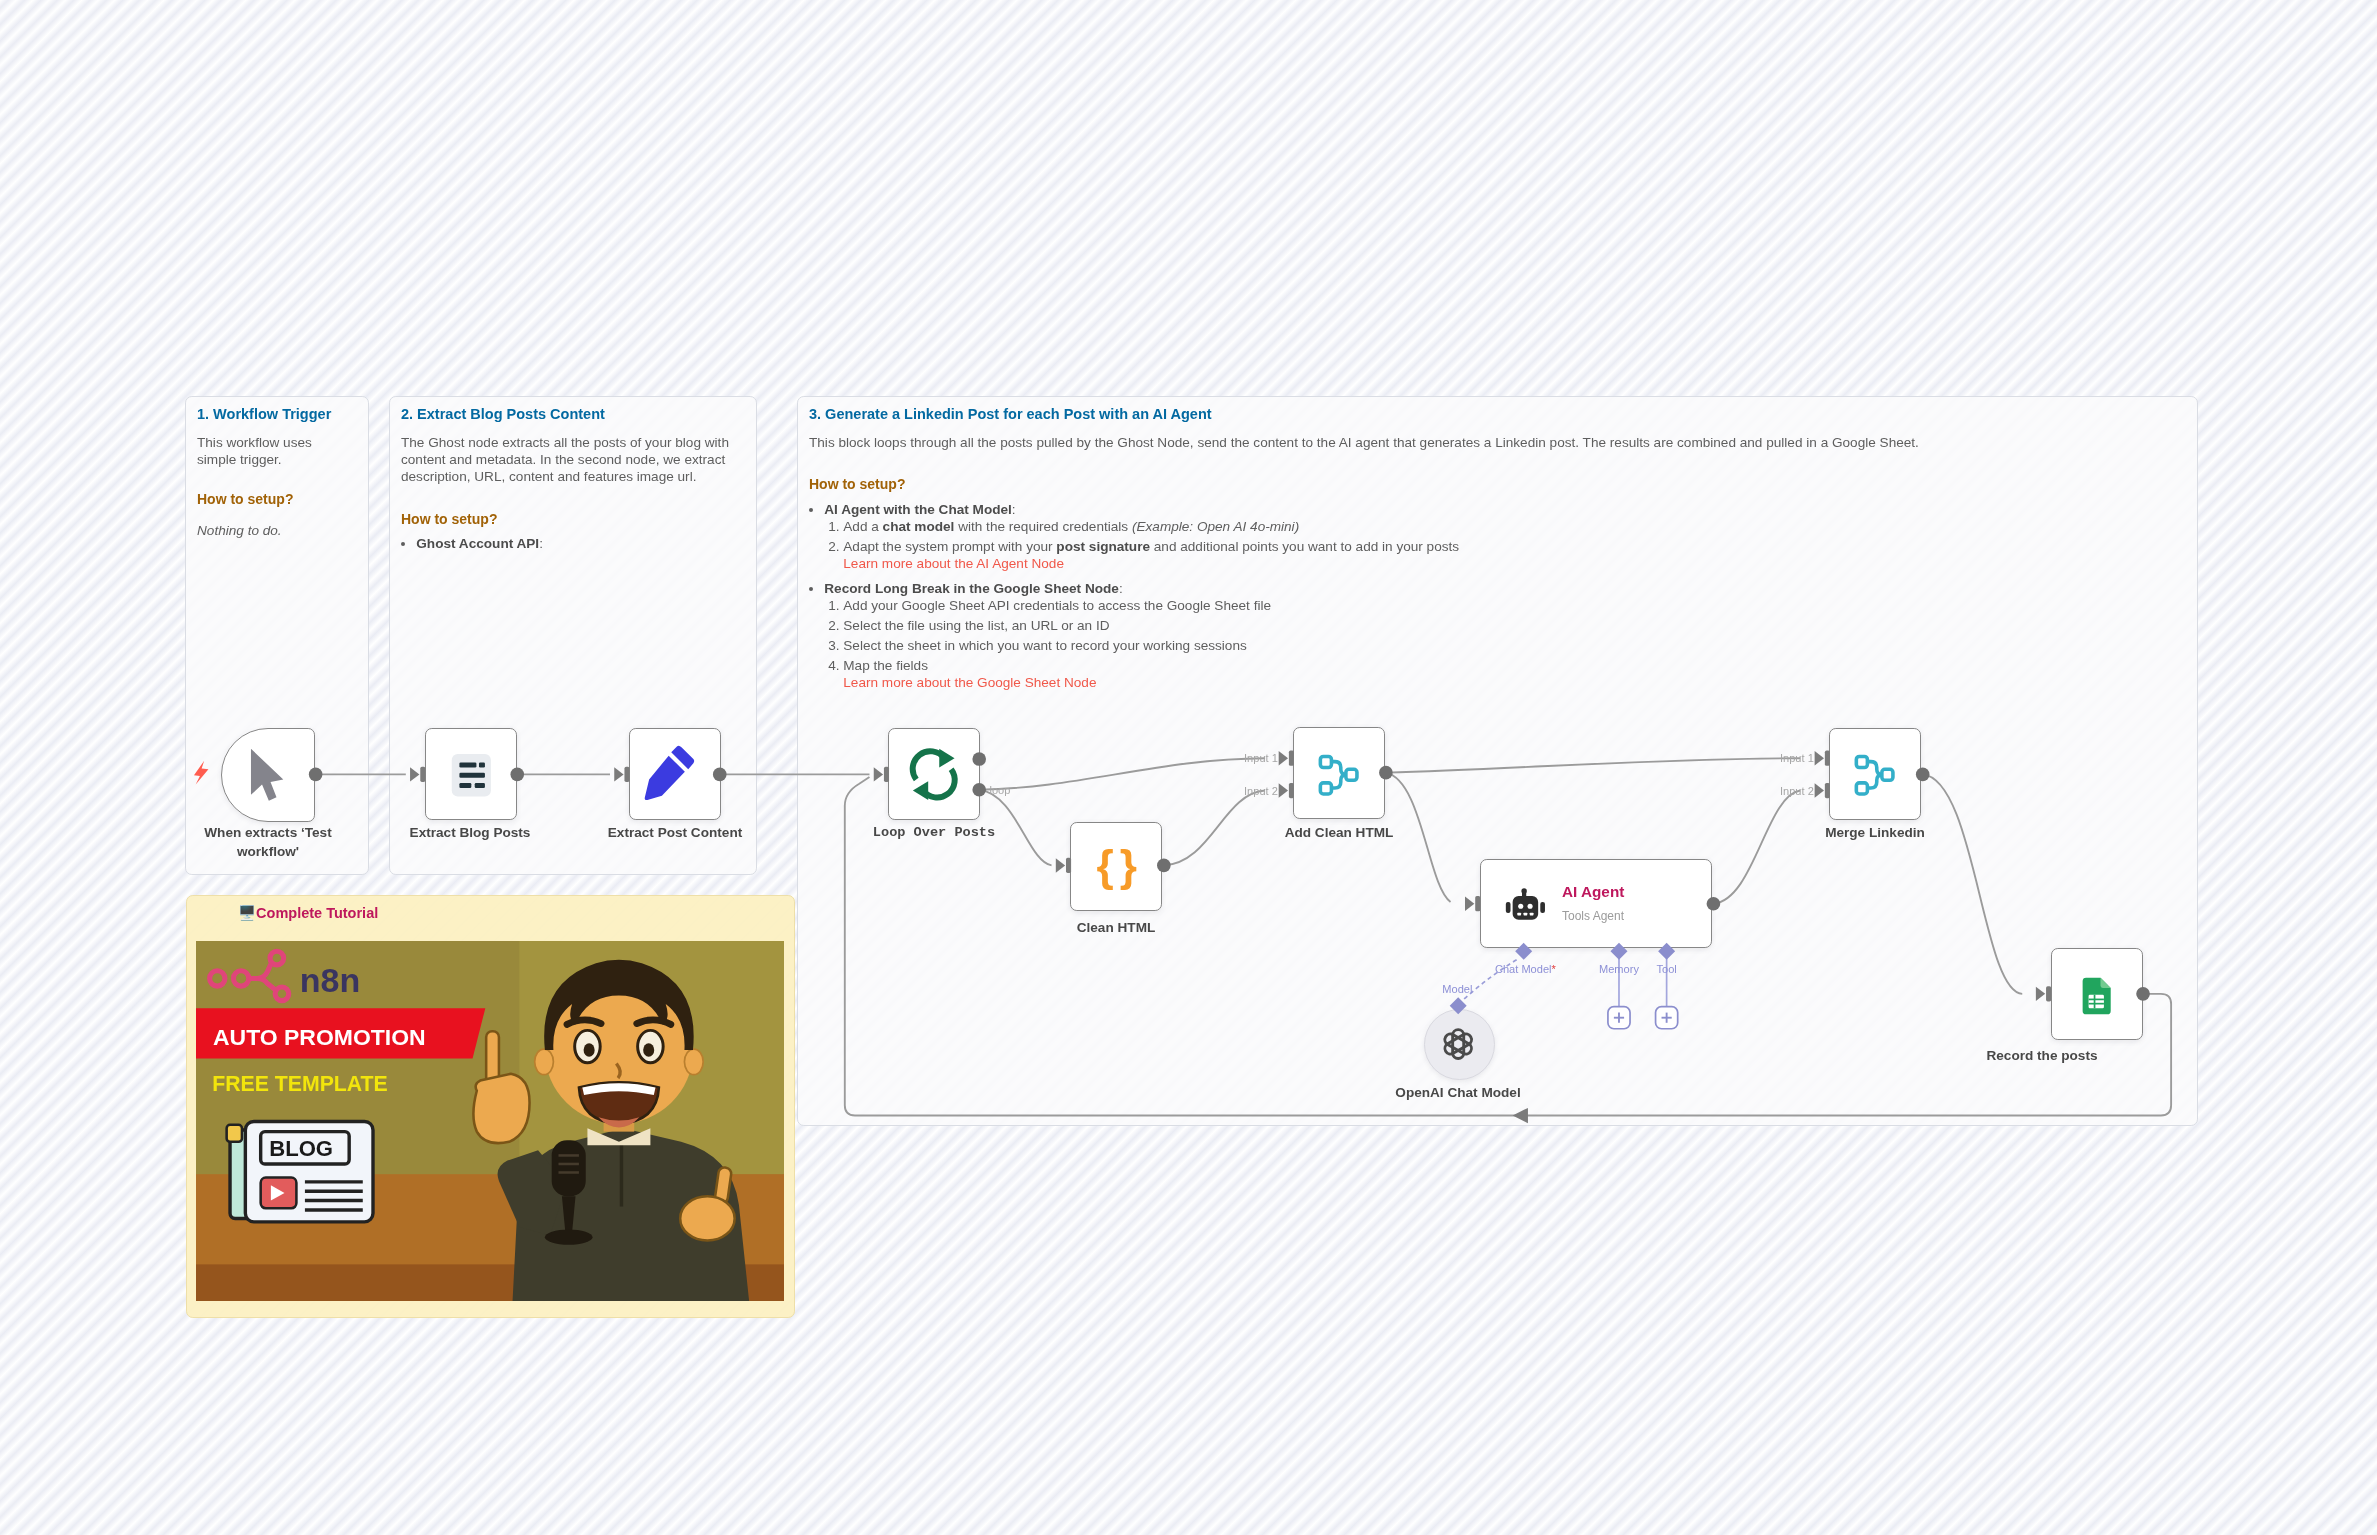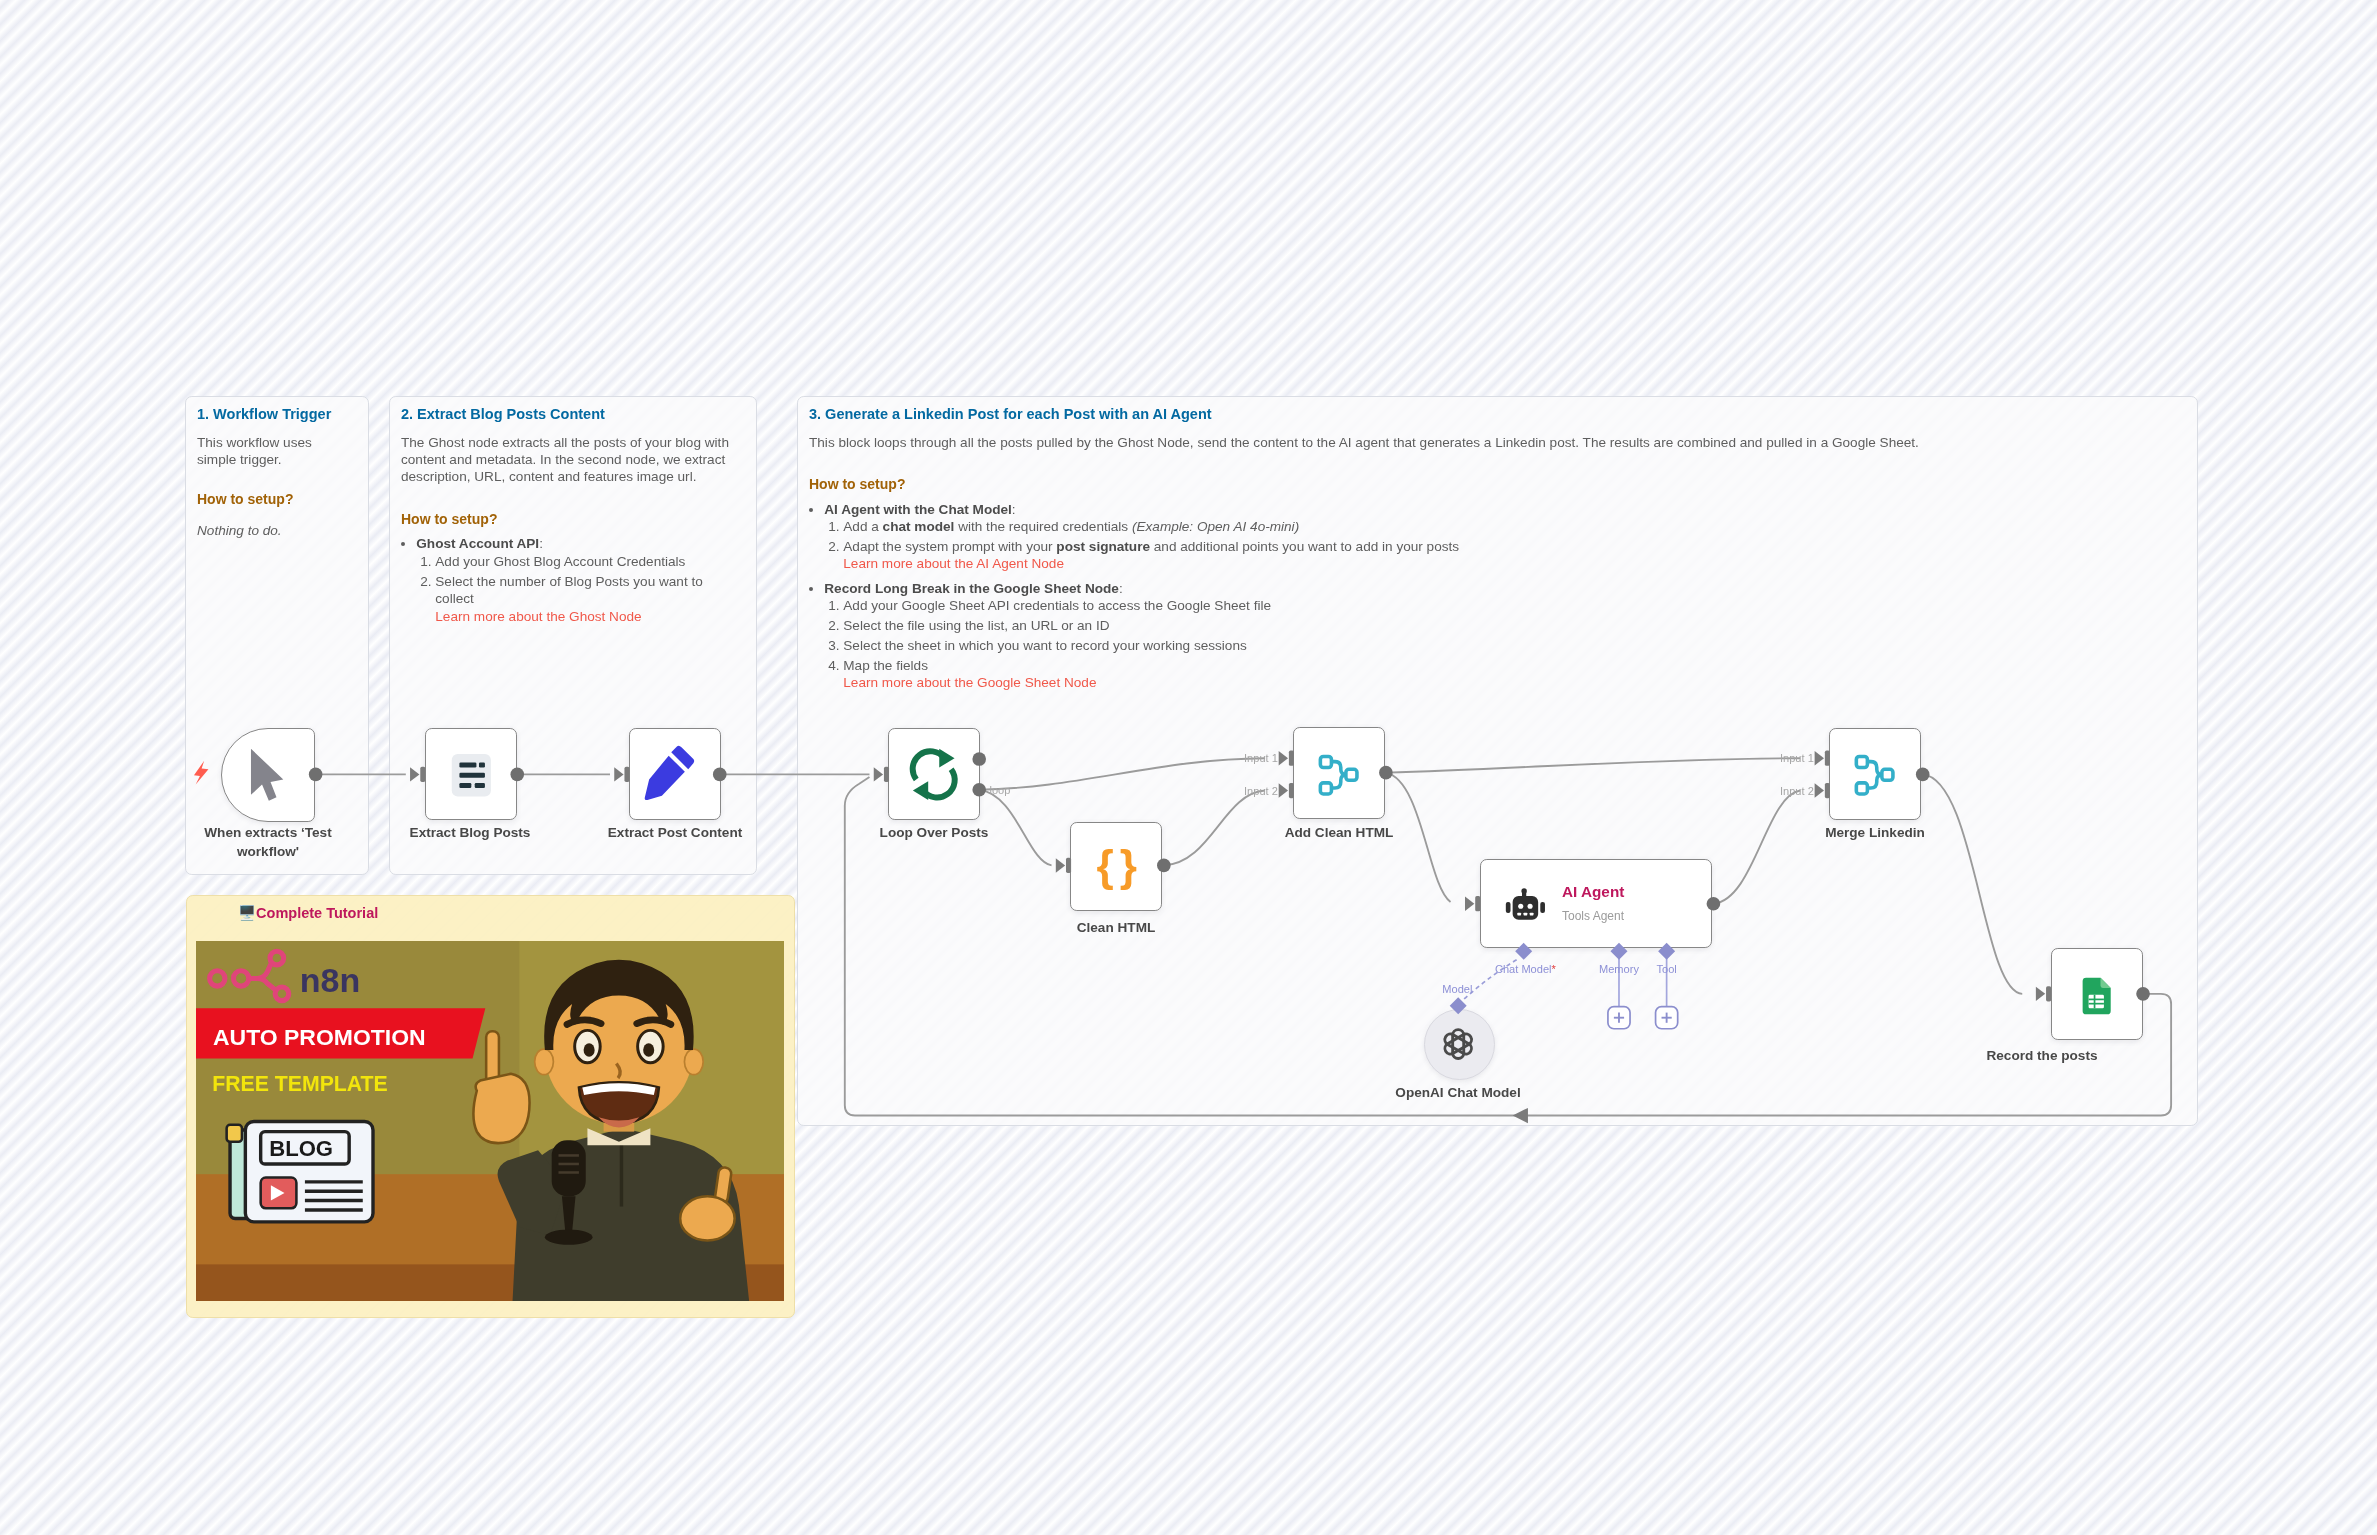--- a/index.html
+++ b/index.html
@@ -33,25 +33,20 @@
   <h2 style="margin-top:22px;margin-bottom:13.6px;">How to setup?</h2>
   <p style="font-style:italic;">Nothing to do.</p>
 </div>
 
 <div class="sticky" style="left:389px;top:396px;width:368px;height:479px;">
   <h1>2. Extract Blog Posts Content</h1>
   <p>The Ghost node extracts all the posts of your blog with content and metadata. In the second node, we extract description, URL, content and features image url.</p>
   <h2>How to setup?</h2>
   <ul>
     <li><b>Ghost Account API</b>:
-      <ol>
-        <li>Add your Ghost Blog Account Credentials</li>
-        <li>Select the number of Blog Posts you want to<br>collect<br>
-        <span class="red">Learn more about the Ghost Node</span></li>
-      </ol>
     </li>
   </ul>
 </div>
 
 <div class="sticky" style="left:797px;top:396px;width:1401px;height:730px;">
   <h1>3. Generate a Linkedin Post for each Post with an AI Agent</h1>
   <p>This block loops through all the posts pulled by the Ghost Node, send the content to the AI agent that generates a Linkedin post. The results are combined and pulled in a Google Sheet.</p>
   <h2>How to setup?</h2>
   <ul>
     <li><b>AI Agent with the Chat Model</b>:
@@ -100,21 +95,21 @@
 <div class="node" style="left:1070px;top:822px;width:92px;height:89px;"></div>
 <div class="node" style="left:1293px;top:727px;width:92px;height:92px;"></div>
 <div class="node" style="left:1480px;top:859px;width:232px;height:89px;"></div>
 <div class="node" style="left:1829px;top:728px;width:92px;height:92px;"></div>
 <div class="node" style="left:2051px;top:948px;width:92px;height:92px;"></div>
 <div class="node" style="left:1424px;top:1009px;width:71px;height:71px;border-radius:50%;background:#ebebf0;border:0.9px solid #d9d9e0;"></div>
 
 <div class="nlabel" style="left:183px;top:823px;width:170px;">When extracts ‘Test workflow'</div>
 <div class="nlabel" style="left:385px;top:823px;width:170px;">Extract Blog Posts</div>
 <div class="nlabel" style="left:590px;top:823px;width:170px;">Extract Post Content</div>
-<div class="nlabel" style="left:849px;top:823px;width:170px;">Loop Over Posts</div>
+<div class="nlabel" style="left:849px;top:823px;width:170px;font-family:Liberation Mono, monospace;">Loop Over Posts</div>
 <div class="nlabel" style="left:1031px;top:918px;width:170px;">Clean HTML</div>
 <div class="nlabel" style="left:1254px;top:823px;width:170px;">Add Clean HTML</div>
 <div class="nlabel" style="left:1790px;top:823px;width:170px;">Merge Linkedin</div>
 <div class="nlabel" style="left:1957px;top:1046px;width:170px;">Record the posts</div>
 <div class="nlabel" style="left:1373px;top:1083px;width:170px;">OpenAI Chat Model</div>
 
 <div style="position:absolute;left:1562px;top:883px;z-index:7;font-size:15.3px;font-weight:bold;color:#be185d;">AI Agent</div>
 <div style="position:absolute;left:1562px;top:909px;z-index:7;font-size:12px;color:#9b9b9b;">Tools Agent</div>
 
 <svg class="overlay" style="z-index:8;" width="2377" height="1536" viewBox="0 0 2794 1805">

